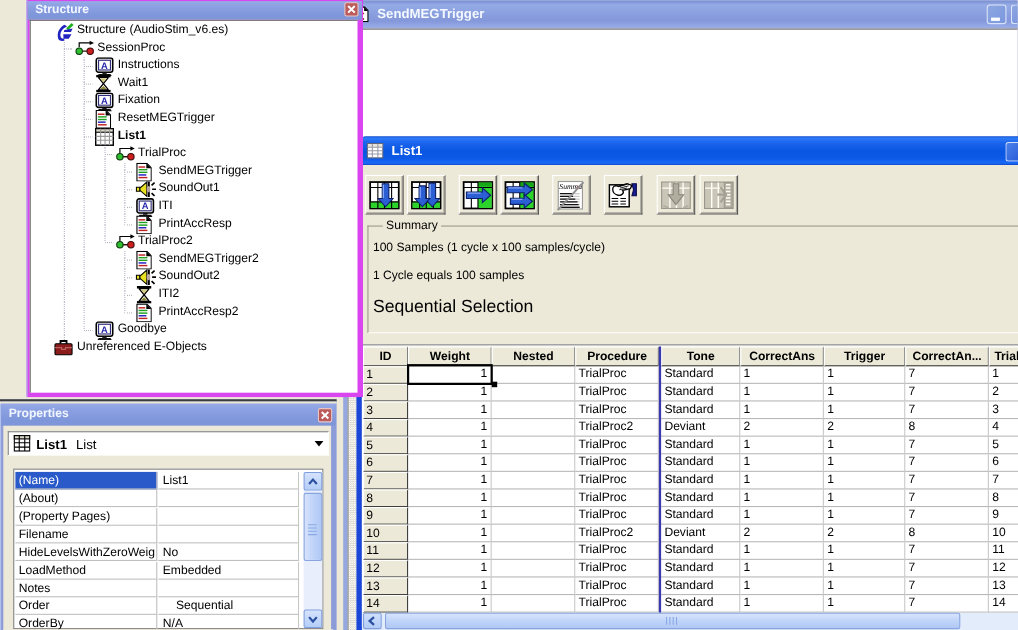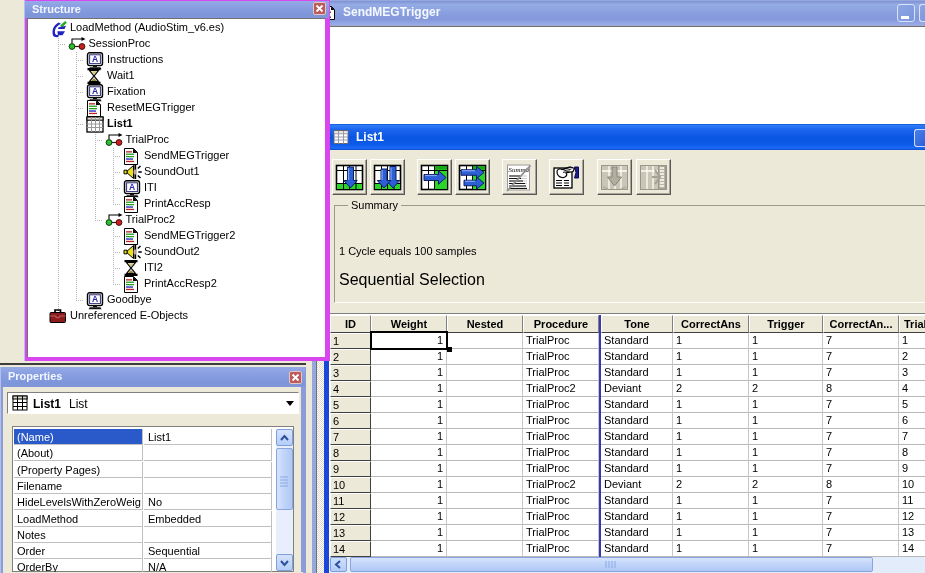--- a/index.html
+++ b/index.html
@@ -130,20 +130,21 @@
           <path d="M2 8h18 M8 3v23 M14 3v23" stroke="#fffdf4" stroke-width="1.3"></path>
           <rect x="19.5" y="3" width="7" height="23" fill="#b8b4a6" stroke="#9a968a"></rect>
           <path d="M21 5h4M21 8h4M21 11h4M21 14h4M21 17h4M21 20h4M21 23h4" stroke="#fffdf4" stroke-width="1.4"></path>
           <path d="M16 7 l5 7 -5 7 M13 14 h7" stroke="#a5a193" stroke-width="2" fill="none"></path>
         </svg>
       </div>
     </div>
 
   <div class="abs" style="left:10px;top:81px;width:601px;height:98px;border:1px solid #a8a598;border-color:#9c9a8c #fdfcf8 #fdfcf8 #9c9a8c;"></div>
   <div class="abs" style="left:24px;top:75px;background:#ece9d8;padding:0 3px;font-size:11px;">Summary</div>
+  <div class="abs" style="left:15px;top:95px;font-size:11px;">100 Samples (1 cycle x 100 samples/cycle)</div>
   <div class="abs" style="left:15px;top:121px;font-size:11px;">1 Cycle equals 100 samples</div>
   <div class="abs" style="left:15px;top:147px;font-size:16px;">Sequential Selection</div>
 
   <div id="grid" class="abs" style="left:5px;top:189px;width:609px;height:244px;background:#fff;border-top:1px solid #808080;">
       <div class="hdrcell" style="left:1px;top:1px;width:41px;height:18px;line-height:16px;">ID</div>
       <div class="hdrcell" style="left:42px;top:1px;width:76px;height:18px;line-height:16px;">Weight</div>
       <div class="hdrcell" style="left:118px;top:1px;width:76px;height:18px;line-height:16px;">Nested</div>
       <div class="hdrcell" style="left:194px;top:1px;width:76px;height:18px;line-height:16px;">Procedure</div>
       <div class="hdrcell" style="left:272px;top:1px;width:72px;height:18px;line-height:16px;">Tone</div>
       <div class="hdrcell" style="left:344px;top:1px;width:76px;height:18px;line-height:16px;">CorrectAns</div>
@@ -324,21 +325,21 @@
       <div class="abs" style="left:89px;top:268px;width:8px;height:1px;background-image:repeating-linear-gradient(90deg,#b4b4c4 0 1px,#ffffff 1px 2px);"></div>
       <div class="abs" style="left:89px;top:284px;width:8px;height:1px;background-image:repeating-linear-gradient(90deg,#b4b4c4 0 1px,#ffffff 1px 2px);"></div>
       <div class="abs" style="left:52px;top:300px;width:8px;height:1px;background-image:repeating-linear-gradient(90deg,#b4b4c4 0 1px,#ffffff 1px 2px);"></div>
       <div class="abs" style="left:34px;top:316px;width:8px;height:1px;background-image:repeating-linear-gradient(90deg,#b4b4c4 0 1px,#ffffff 1px 2px);"></div>
       <div class="icon" style="left:25px;top:20px;"><svg width="20" height="18" viewBox="0 0 20 18">
           <path d="M12 6.5 L17 1.8" stroke="#1db01d" stroke-width="2.5"></path>
           <path d="M9.5 2.5 C4.5 5.5 2.5 10 4 15.5 C4.8 17 7 17.5 9 17 L9.8 15 C7.5 15.3 6.3 14.8 6 13 C5.5 9.5 7 6.5 12 3.8 Z" fill="#2224c0"></path>
           <path d="M9.5 7.2 L17 5.8 L15.5 9 L9 9 Z" fill="#2224c0"></path>
           <path d="M8.5 11.2 L16 11.2 L13.5 15.3 L8.8 15.3 Z" fill="#2224c0"></path>
         </svg></div>
-      <div class="treelbl" style="left:46px;top:21px;">LoadMethod (AudioStim_v6.es)</div>
+      <div class="treelbl" style="left:46px;top:21px;">Structure (AudioStim_v6.es)</div>
       <div class="icon" style="left:43.5px;top:36px;"><svg width="19" height="16" viewBox="0 0 19 16">
           <path d="M4 7 L4 3 L14 3" stroke="#000" stroke-width="1.1" fill="none"></path>
           <path d="M13.5 1 L17.5 3 L13.5 5 Z" fill="#000"></path>
           <path d="M4 10.5 L14 10.5" stroke="#301010" stroke-width="1.2"></path>
           <circle cx="4" cy="10.5" r="2.9" fill="#2fbe2f" stroke="#0c3c0c"></circle>
           <circle cx="14" cy="10.5" r="2.9" fill="#cc1f1f" stroke="#3c0c0c"></circle>
         </svg></div>
       <div class="treelbl" style="left:64.5px;top:37px;">SessionProc</div>
       <div class="icon" style="left:62px;top:52px;"><svg width="19" height="18" viewBox="0 0 19 18">
           <rect x="1.5" y="0.8" width="15" height="12.8" rx="2" fill="#e8e8e8" stroke="#000" stroke-width="1.4"></rect>
@@ -516,21 +517,21 @@
       <div class="prow" style="left:144px;top:96.6px;width:128px;height:16px;line-height:16px;padding-left:4px;border-bottom:1px solid #c0c0c0;border-right:1px solid #c0c0c0;"></div>
       <div class="prow" style="left:14px;top:112.9px;width:129px;height:16px;line-height:16px;padding-left:3px;border-bottom:1px solid #c0c0c0;border-right:1px solid #c0c0c0;">Filename</div>
       <div class="prow" style="left:144px;top:112.9px;width:128px;height:16px;line-height:16px;padding-left:4px;border-bottom:1px solid #c0c0c0;border-right:1px solid #c0c0c0;"></div>
       <div class="prow" style="left:14px;top:129.2px;width:129px;height:16px;line-height:16px;padding-left:3px;border-bottom:1px solid #c0c0c0;border-right:1px solid #c0c0c0;">HideLevelsWithZeroWeig</div>
       <div class="prow" style="left:144px;top:129.2px;width:128px;height:16px;line-height:16px;padding-left:4px;border-bottom:1px solid #c0c0c0;border-right:1px solid #c0c0c0;">No</div>
       <div class="prow" style="left:14px;top:145.5px;width:129px;height:16px;line-height:16px;padding-left:3px;border-bottom:1px solid #c0c0c0;border-right:1px solid #c0c0c0;">LoadMethod</div>
       <div class="prow" style="left:144px;top:145.5px;width:128px;height:16px;line-height:16px;padding-left:4px;border-bottom:1px solid #c0c0c0;border-right:1px solid #c0c0c0;">Embedded</div>
       <div class="prow" style="left:14px;top:161.8px;width:129px;height:16px;line-height:16px;padding-left:3px;border-bottom:1px solid #c0c0c0;border-right:1px solid #c0c0c0;">Notes</div>
       <div class="prow" style="left:144px;top:161.8px;width:128px;height:16px;line-height:16px;padding-left:4px;border-bottom:1px solid #c0c0c0;border-right:1px solid #c0c0c0;"></div>
       <div class="prow" style="left:14px;top:178.10000000000002px;width:129px;height:16px;line-height:16px;padding-left:3px;border-bottom:1px solid #c0c0c0;border-right:1px solid #c0c0c0;">Order</div>
-      <div class="prow" style="left:144px;top:178.10000000000002px;width:128px;height:16px;line-height:16px;padding-left:4px;border-bottom:1px solid #c0c0c0;border-right:1px solid #c0c0c0;">Sequential</div>
+      <div class="prow" style="left:144px;top:178.10000000000002px;width:128px;height:16px;line-height:16px;padding-left:16px;border-bottom:1px solid #c0c0c0;border-right:1px solid #c0c0c0;">Sequential</div>
       <div class="prow" style="left:14px;top:194.4px;width:129px;height:16px;line-height:16px;padding-left:3px;border-bottom:1px solid #c0c0c0;border-right:1px solid #c0c0c0;">OrderBy</div>
       <div class="prow" style="left:144px;top:194.4px;width:128px;height:16px;line-height:16px;padding-left:4px;border-bottom:1px solid #c0c0c0;border-right:1px solid #c0c0c0;">N/A</div>
     </div>
 
   <div id="pscroll">
       <div class="abs" style="left:272px;top:64px;width:4px;height:141px;background:#fff;"></div>
       <div class="abs" style="left:276px;top:64px;width:17px;height:141px;background:#e8eefb;"></div>
       <div class="abs" style="left:276px;top:64px;width:17px;height:17px;border-radius:2px;background:linear-gradient(180deg,#d5e2fc,#b4cef8);border:1px solid #7e9ede;"></div>
       <svg class="abs" style="left:280px;top:69px;" width="9" height="8">
         <path d="M1 6 L4.5 2 L8 6" stroke="#2c50a0" stroke-width="2" fill="none"></path>

